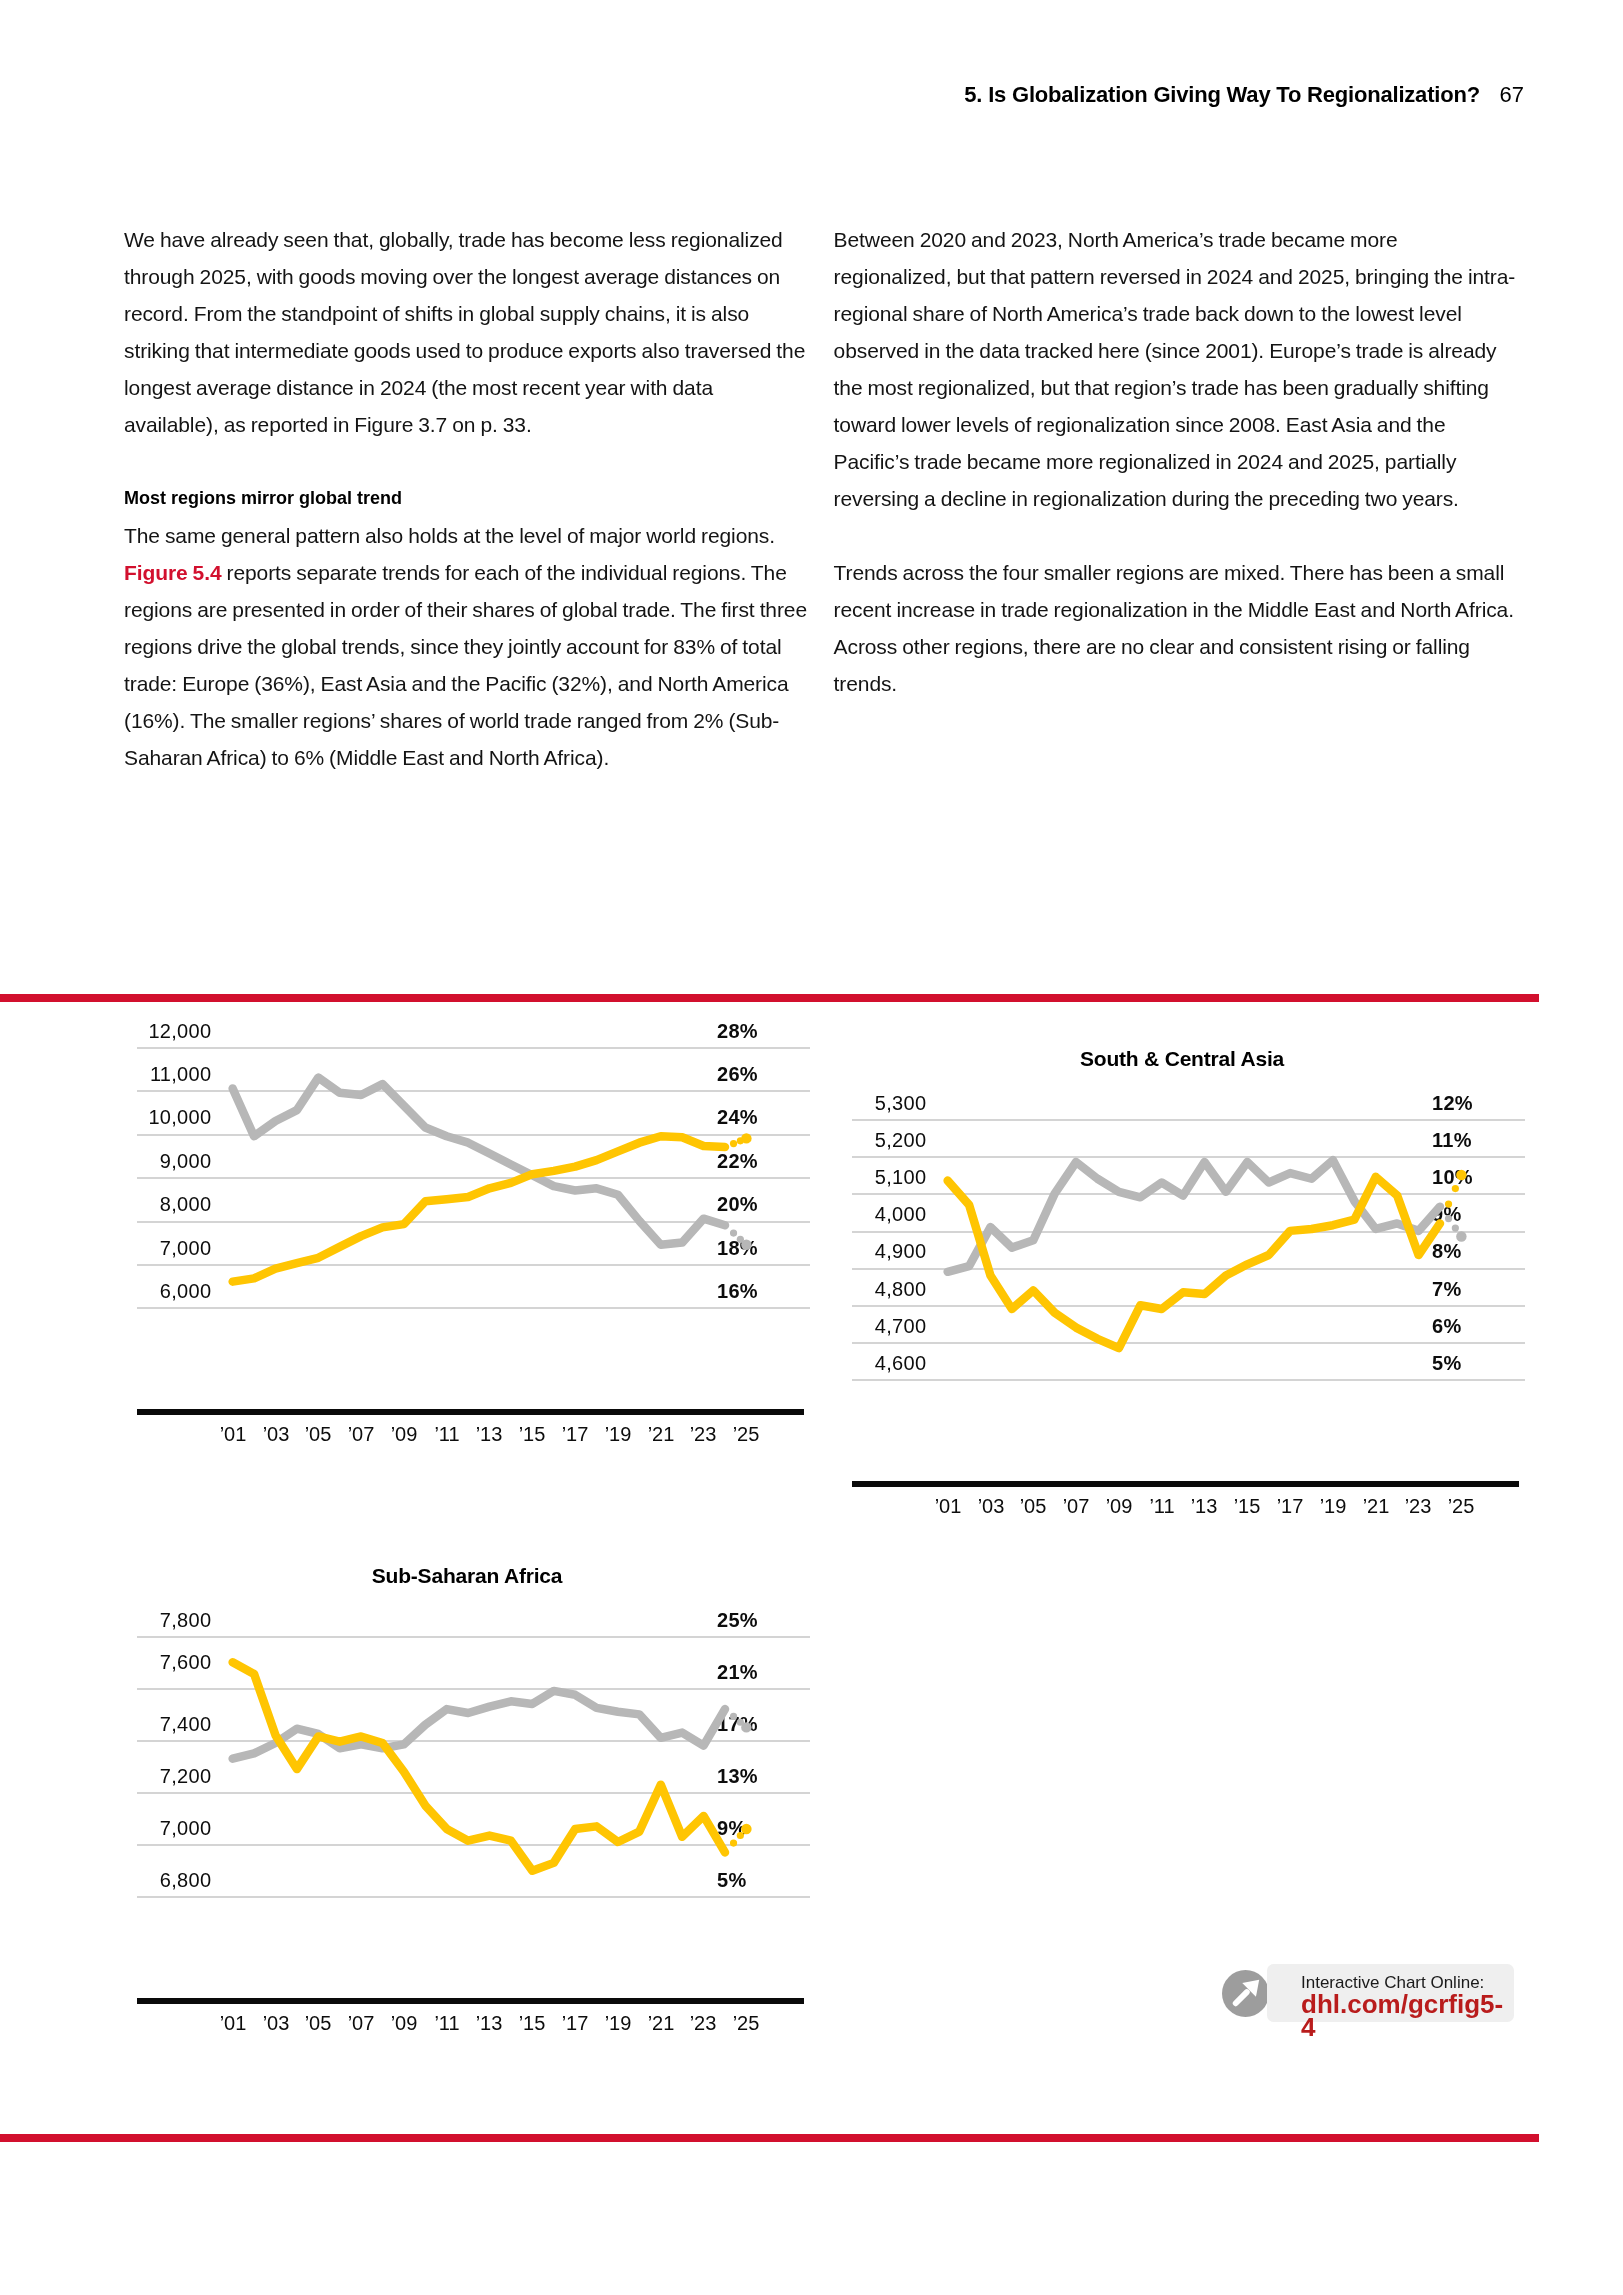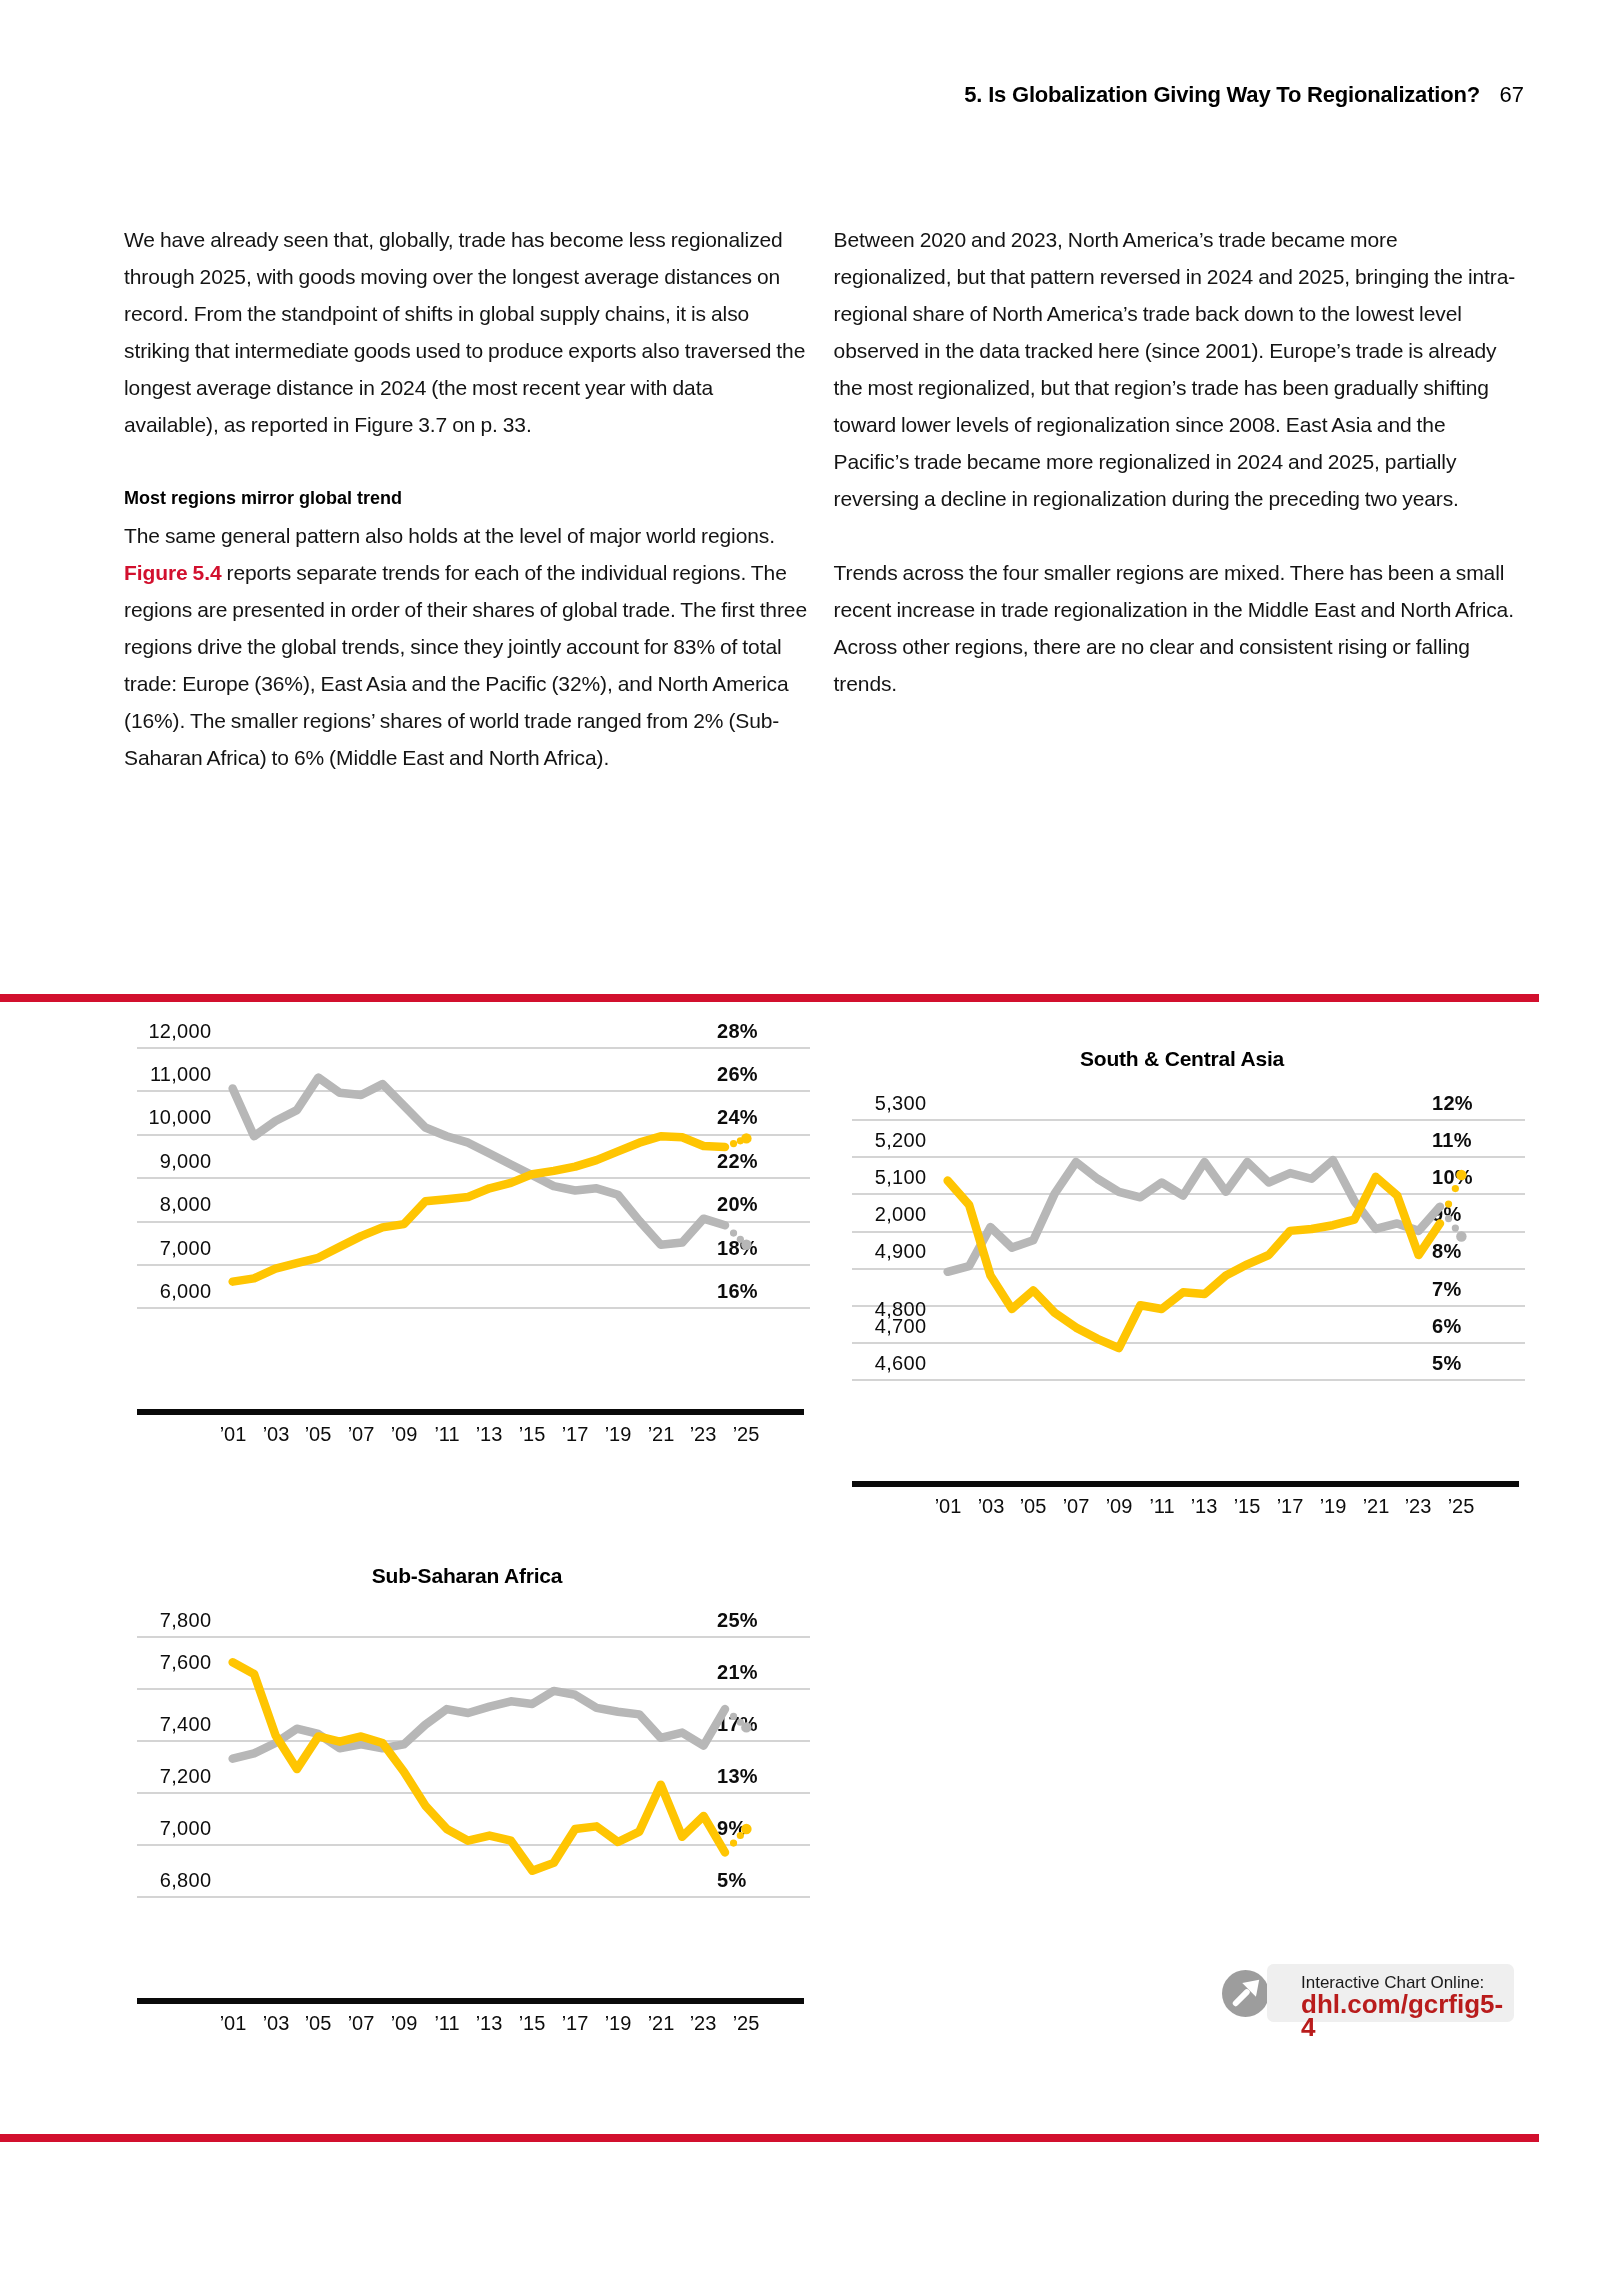--- a/index.html
+++ b/index.html
@@ -121,27 +121,27 @@
         <div class="gridline" style="top: 0px;"></div>
         <div class="ylab l" style="top: -27.5px;">5,300</div>
         <div class="ylab r" style="top: -27.5px;">12%</div>
         <div class="gridline" style="top: 37px;"></div>
         <div class="ylab l" style="top: 9.7px;">5,200</div>
         <div class="ylab r" style="top: 9.7px;">11%</div>
         <div class="gridline" style="top: 74px;"></div>
         <div class="ylab l" style="top: 47px;">5,100</div>
         <div class="ylab r" style="top: 47px;">10%</div>
         <div class="gridline" style="top: 112px;"></div>
-        <div class="ylab l" style="top: 84px;">2,000</div>
+        <div class="ylab l" style="top: 84px;">4,000</div>
         <div class="ylab r" style="top: 84px;">9%</div>
         <div class="gridline" style="top: 149px;"></div>
         <div class="ylab l" style="top: 121px;">4,900</div>
         <div class="ylab r" style="top: 121px;">8%</div>
         <div class="gridline" style="top: 186px;"></div>
-        <div class="ylab l" style="top: 159px; margin-top: 20px;">4,800</div>
+        <div class="ylab l" style="top: 159px;">4,800</div>
         <div class="ylab r" style="top: 159px;">7%</div>
         <div class="gridline" style="top: 223px;"></div>
         <div class="ylab l" style="top: 196px;">4,700</div>
         <div class="ylab r" style="top: 196px;">6%</div>
         <div class="gridline" style="top: 260px;"></div>
         <div class="ylab l" style="top: 233px;">4,600</div>
         <div class="ylab r" style="top: 233px;">5%</div>
         <svg class="lines" width="686" height="274" viewBox="0 0 1048 418">
           <path d="M166.0 233.1 L198.7 224.6 L231.4 164.9 L264.1 196.2 L296.8 184.8 L329.5 113.7 L362.2 65.4 L394.9 91.0 L427.6 110.9 L460.3 119.4 L493.0 96.7 L525.7 116.6 L558.4 65.4 L591.1 110.9 L623.8 65.4 L656.5 96.7 L689.2 82.4 L721.9 91.0 L754.6 62.5 L787.3 125.1 L820.0 167.7 L852.7 159.2 L885.4 170.6 L918.1 133.6" fill="none" stroke="#B7B7B7" stroke-width="13" stroke-linejoin="round" stroke-linecap="round"></path>
           <circle cx="931.2" cy="151.8" r="5.5" fill="#B7B7B7"></circle>

